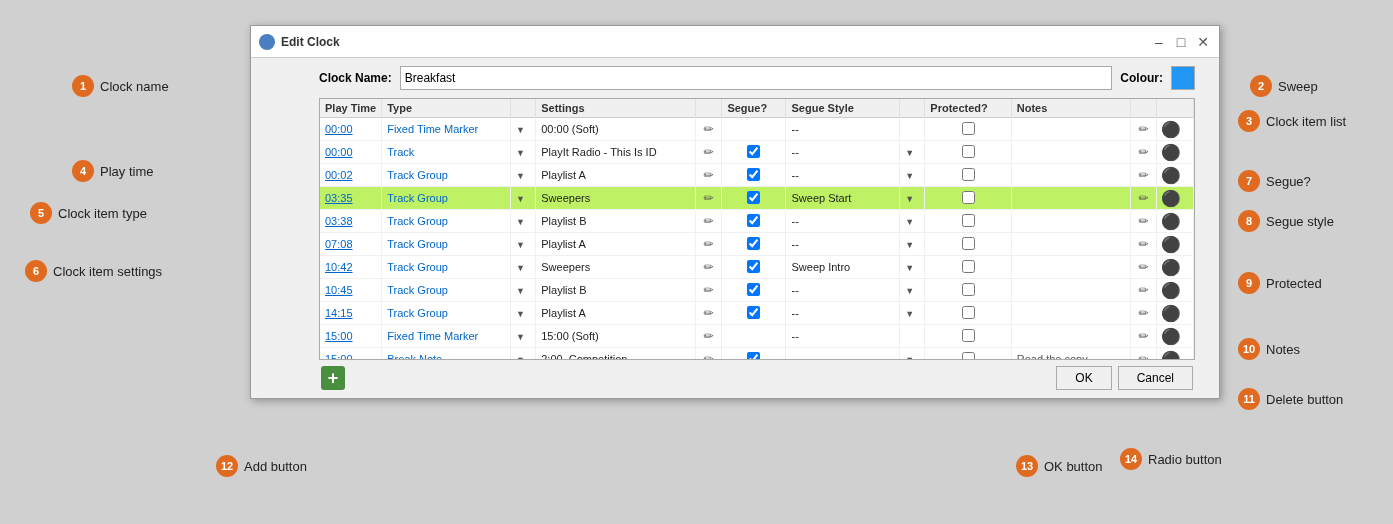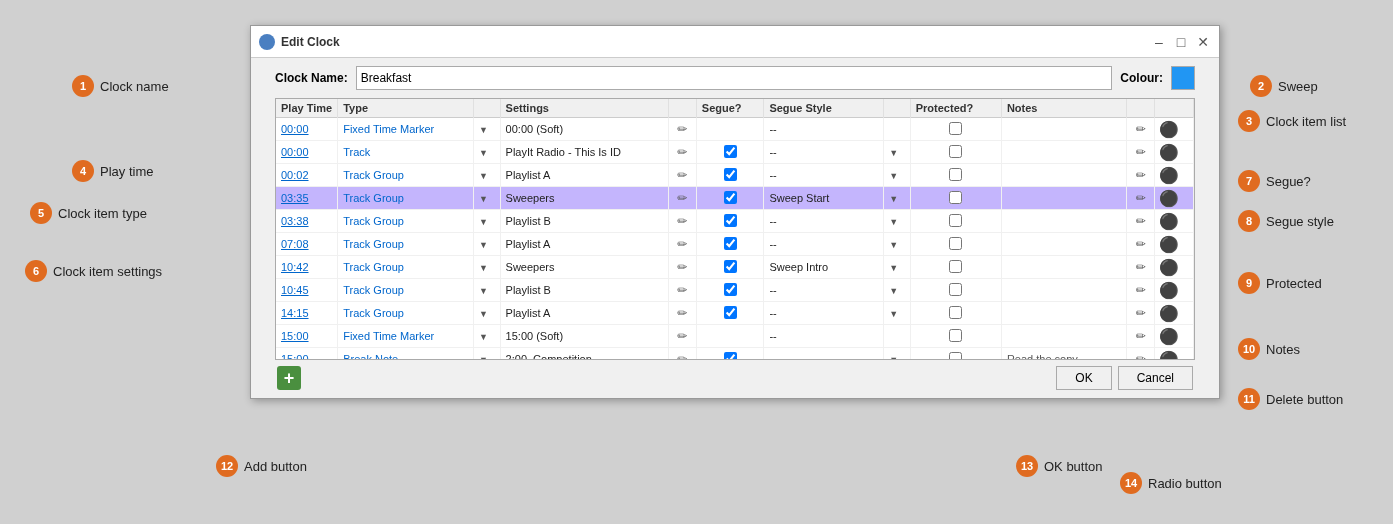--- a/index.html
+++ b/index.html
@@ -89,20 +89,21 @@
       justify-content: center;
       font-size: 14px;
       color: #555;
       cursor: pointer;
       border: none;
       background: none;
     }
 
     .window-body {
       padding: 8px 24px;
+      margin-left: 44px;
     }
 
     
     .clock-name-row {
       display: flex;
       align-items: center;
       gap: 8px;
       margin-bottom: 8px;
     }
     .clock-name-label {
@@ -191,21 +192,21 @@
       justify-content: center;
       width: 18px;
       height: 18px;
     }
     .pencil-icon {
       font-size: 12px;
       cursor: pointer;
       color: #555;
     }
     .selected-row {
-      background: #c4b5fd;
+      background: #bef264;
     }
 
     
     .footer {
       display: flex;
       align-items: center;
       justify-content: space-between;
       margin-top: 6px;
       padding: 0 2px;
     }
@@ -242,21 +243,21 @@
     .ann-4 { left: 52px; top: 140px; }
     .ann-5 { left: 10px; top: 182px; }
     .ann-6 { left: 5px; top: 240px; }
     .ann-7 { left: 1218px; top: 150px; }
     .ann-8 { left: 1218px; top: 190px; }
     .ann-9 { left: 1218px; top: 252px; }
     .ann-10 { left: 1218px; top: 318px; }
     .ann-11 { left: 1218px; top: 368px; }
     .ann-12 { left: 196px; top: 435px; }
     .ann-13 { left: 996px; top: 435px; }
-    .ann-14 { left: 1100px; top: 452px; }
+    .ann-14 { left: 1100px; top: 428px; }
   </style>
 </head>
 <body>
 
 <div class="outer-wrapper">
 
   <div class="window">
 
     <div class="titlebar">
       <div class="titlebar-icon"></div>

